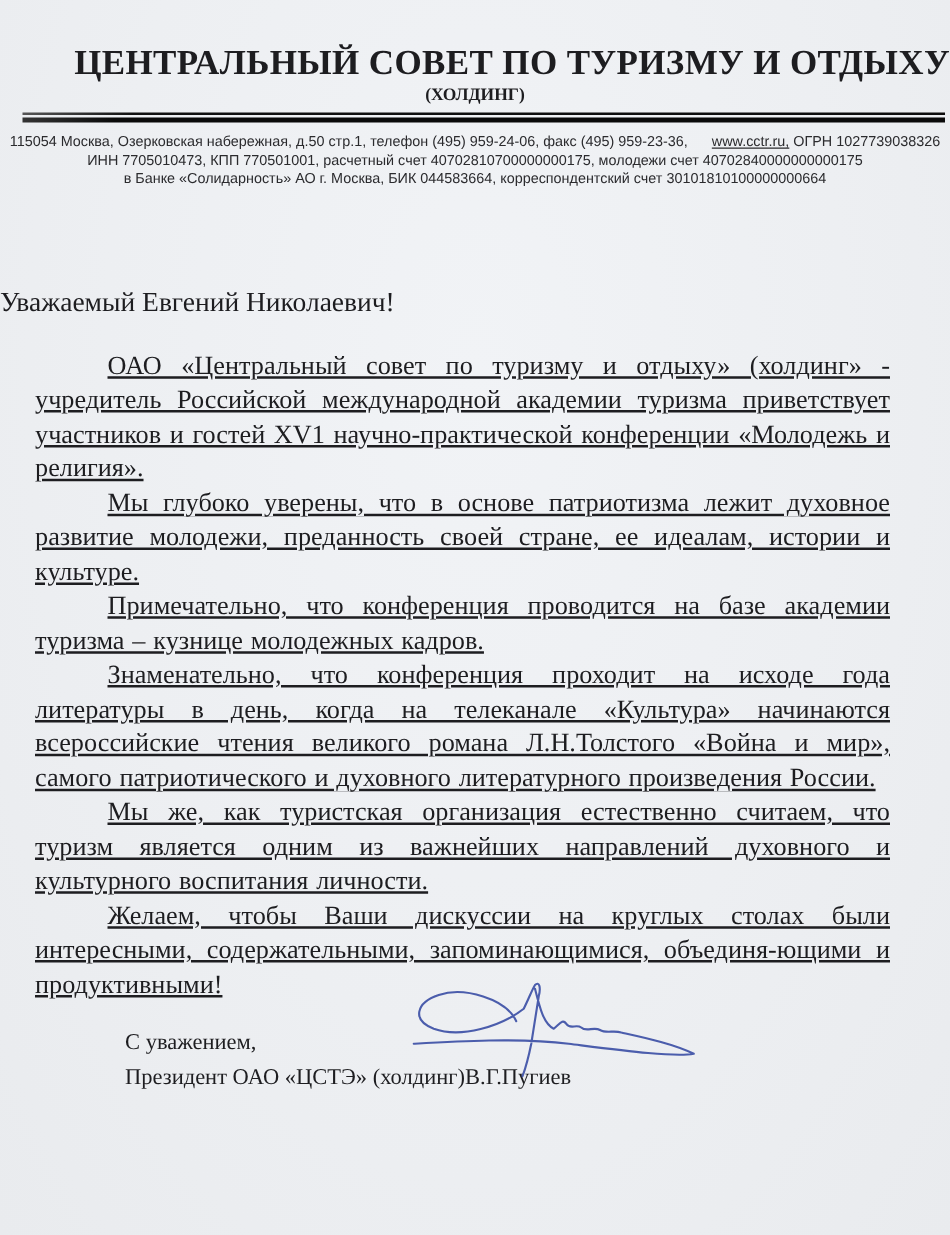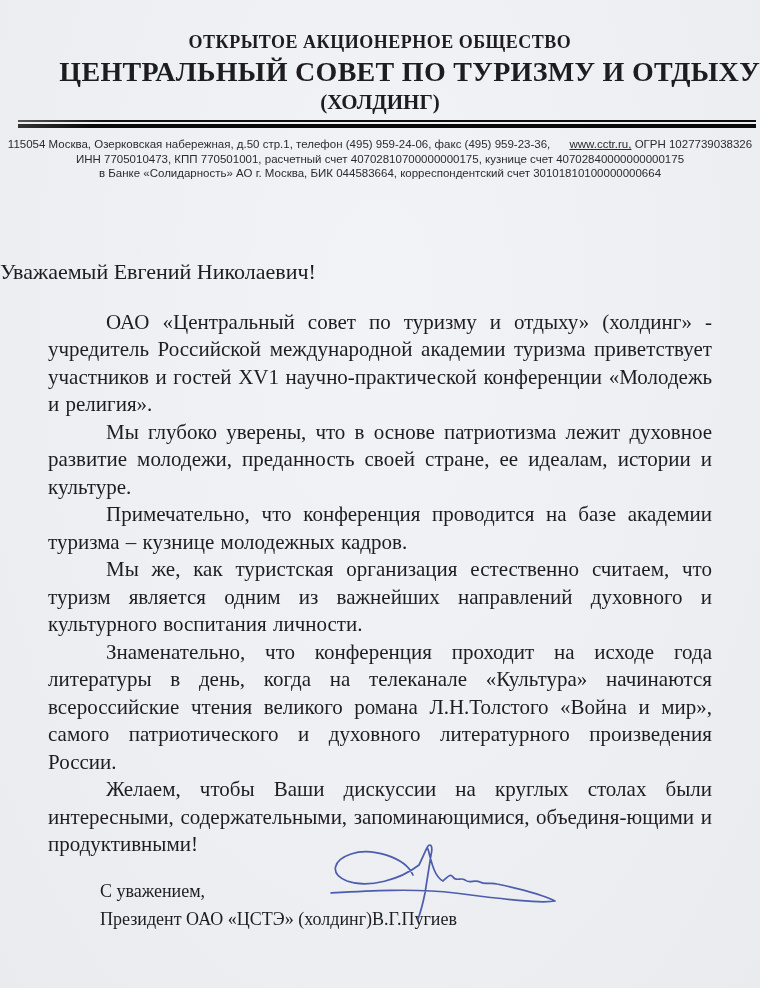--- a/index.html
+++ b/index.html
@@ -10,34 +10,34 @@
     background-image:radial-gradient(ellipse at 50% 30%, #f1f3f6 0%, #edeff2 55%, #e9ebee 100%);
     font-family:"Liberation Serif", serif;
     color:#1d1d20;
     overflow:hidden;
     box-sizing:border-box;
   }
   
   .letterhead{padding-top:32px;text-align:center;}
   .org-type{font-size:18px;font-weight:bold;letter-spacing:.5px;}
   .org-name{font-size:28px;font-weight:bold;margin-top:3px;letter-spacing:.3px;text-align:right;}
-  .org-form{font-size:21px;font-weight:bold;margin-top:2px;}
+  .org-form{font-size:14px;font-weight:bold;margin-top:2px;}
   .rule-wrap{margin:5px 4px 0 18px;}
   .rule-thin{height:2px;background:linear-gradient(90deg,#555 0%,#101010 12%,#0c0c0c 100%);}
   .rule-gap{height:2px;}
   .rule-thick{height:4px;background:linear-gradient(90deg,#333 0%,#0a0a0a 10%,#0a0a0a 100%);}
   .contacts{
     margin-top:9px;text-align:center;
     font-family:"Liberation Sans", sans-serif;
     font-size:11.5px;line-height:14.5px;color:#2b2b2e;
   }
   .contacts .url{text-decoration:underline;padding-left:16px;}
   
   .salutation{margin-top:78px;font-size:22px;}
-  .body-text{margin:24px 48px 0 48px;}
+  .body-text{margin:24px 48px 0 28px;text-decoration:underline;}
   .body-text p{
     margin:0;font-size:21px;line-height:27.5px;
     text-align:justify;text-indent:58px;
     word-spacing:1px;
   }
   
   .signoff{
     position:relative;
     margin:18px 100px 0 100px;
     font-size:18px;line-height:28px;
@@ -48,45 +48,44 @@
     width:235px;height:85px;
     pointer-events:none;
   }
 </style>
 </head>
 <body>
 
 <div class="page">
 
   <div class="letterhead">
-    <div class="org-type">ОТКРЫТОЕ АКЦИОНЕРНОЕ ОБЩЕСТВО</div>
     <div class="org-name">ЦЕНТРАЛЬНЫЙ СОВЕТ ПО ТУРИЗМУ И ОТДЫХУ</div>
     <div class="org-form">(ХОЛДИНГ)</div>
   </div>
 
   <div class="rule-wrap">
     <div class="rule-thin"></div>
     <div class="rule-gap"></div>
     <div class="rule-thick"></div>
   </div>
 
   <div class="contacts">
     <div><span>115054 Москва, Озерковская набережная, д.50 стр.1, телефон (495) 959-24-06, факс (495) 959-23-36, </span><span class="url">www.cctr.ru,</span><span> ОГРН 1027739038326</span></div>
-    <div>ИНН 7705010473, КПП 770501001, расчетный счет 40702810700000000175, кузнице счет 40702840000000000175</div>
+    <div>ИНН 7705010473, КПП 770501001, расчетный счет 40702810700000000175, молодежи счет 40702840000000000175</div>
     <div>в Банке «Солидарность» АО г. Москва, БИК 044583664, корреспондентский счет 30101810100000000664</div>
   </div>
 
   <div class="salutation">Уважаемый Евгений Николаевич!</div>
 
   <div class="body-text">
     <p>ОАО «Центральный совет по туризму и отдыху» (холдинг» - учредитель Российской международной академии туризма приветствует участников и гостей XV1 научно-практической конференции «Молодежь и религия».</p>
     <p>Мы глубоко уверены, что в основе патриотизма лежит духовное развитие молодежи, преданность своей стране, ее идеалам, истории и культуре.</p>
     <p>Примечательно, что конференция проводится на базе академии туризма – кузнице молодежных кадров.</p>
+    <p>Знаменательно, что конференция проходит на исходе года литературы в день, когда на телеканале «Культура» начинаются всероссийские чтения великого романа Л.Н.Толстого «Война и мир», самого патриотического и духовного литературного произведения России.</p>
     <p>Мы же, как туристская организация естественно считаем, что туризм является одним из важнейших направлений духовного и культурного воспитания личности.</p>
-    <p>Знаменательно, что конференция проходит на исходе года литературы в день, когда на телеканале «Культура» начинаются всероссийские чтения великого романа Л.Н.Толстого «Война и мир», самого патриотического и духовного литературного произведения России.</p>
     <p>Желаем, чтобы Ваши дискуссии на круглых столах были интересными, содержательными, запоминающимися, объединя-ющими и продуктивными!</p>
   </div>
 
   <div class="signoff">
     <div>С уважением,</div>
     <div class="signoff-row">
       <span>Президент ОАО «ЦСТЭ» (холдинг)</span>
       <span>В.Г.Пугиев</span>
     </div>
     <svg class="signature-svg" viewBox="0 0 235 85" aria-hidden="true">

